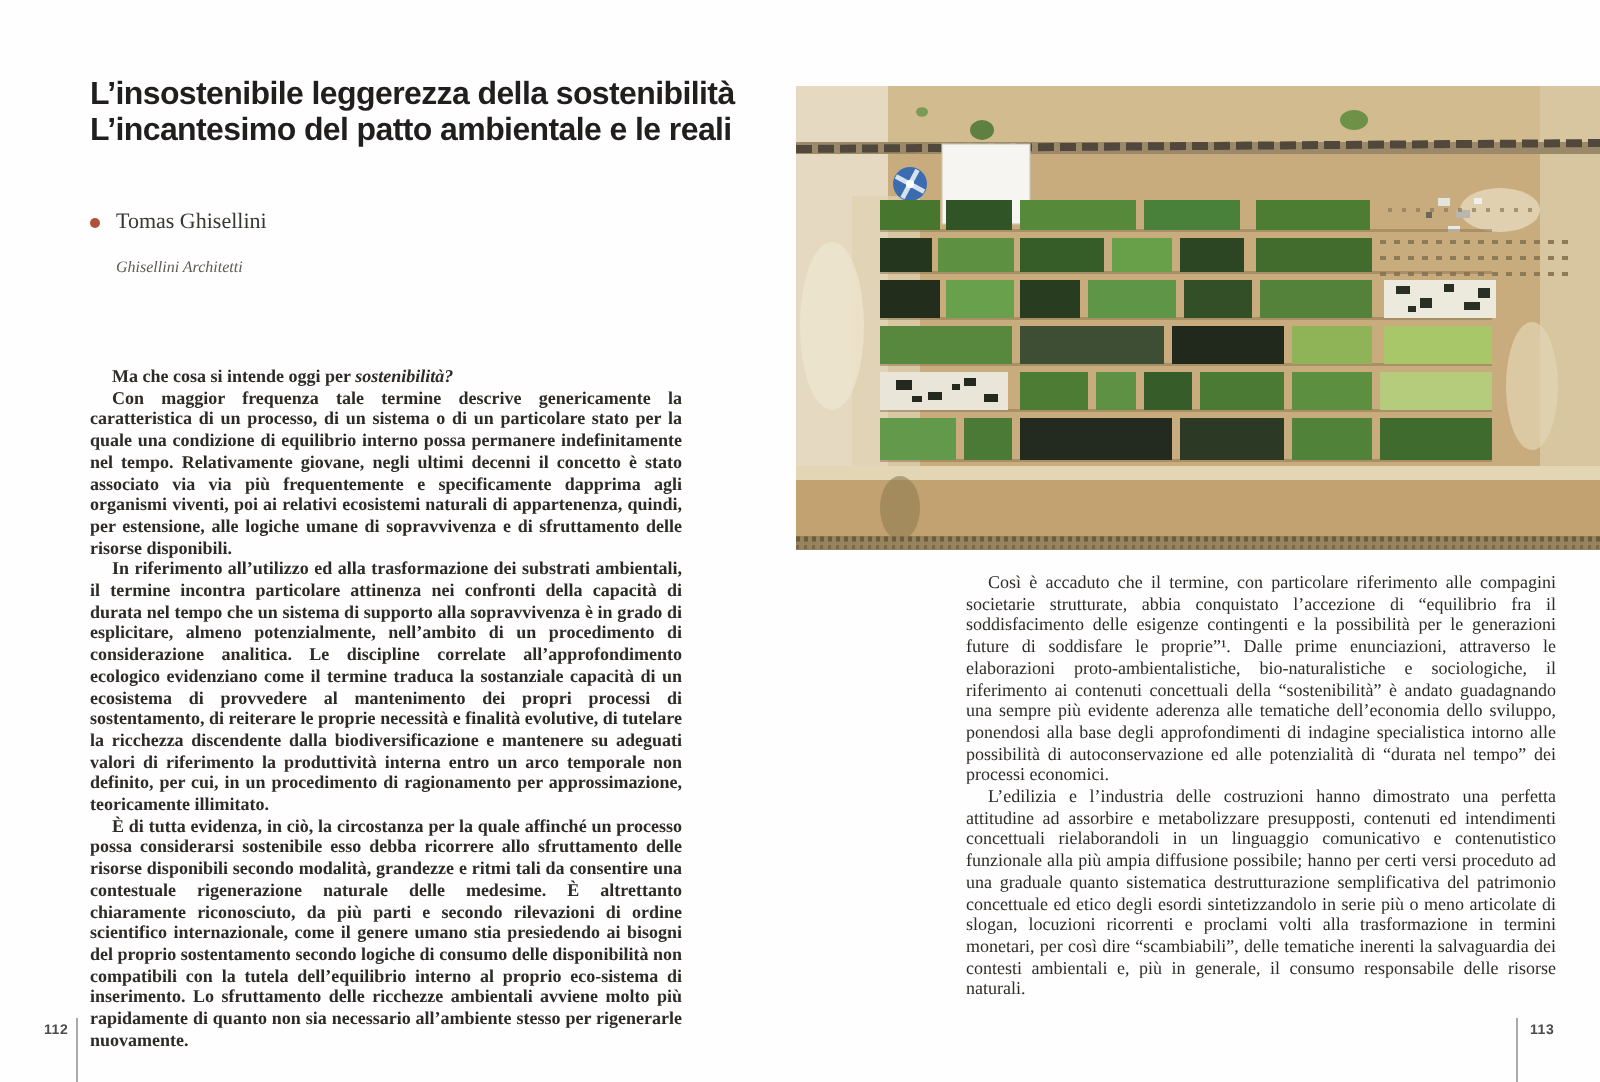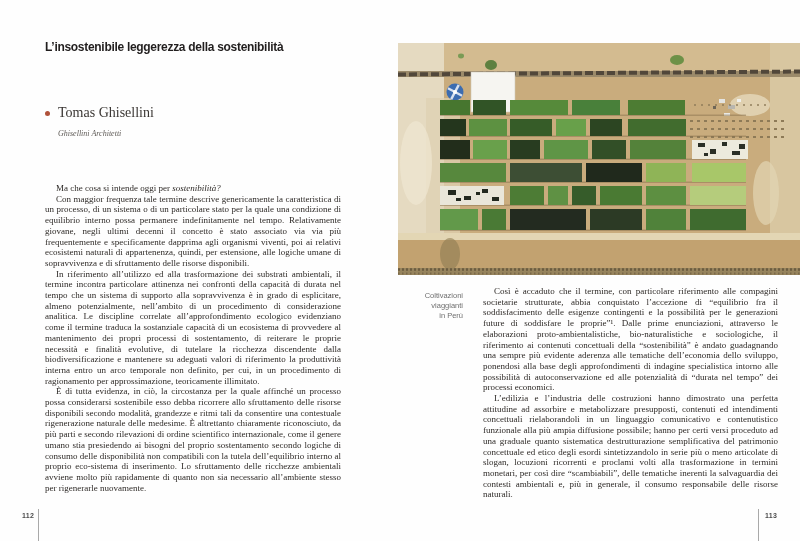--- a/index.html
+++ b/index.html
@@ -9,38 +9,38 @@
     font-family:"Liberation Sans",sans-serif;
     -webkit-font-smoothing:antialiased;
   }
   .page{position:absolute;top:0;height:541px;width:400px;}
   #page-left{left:0;}
   #page-right{left:400px;}
 
   
   .title{
     position:absolute;left:45px;top:39px;width:330px;
-    font-weight:700;font-size:12px;line-height:17.5px;letter-spacing:-0.3px;
+    font-weight:700;font-size:16px;line-height:17.5px;letter-spacing:-0.3px;
     color:#211e1e;
   }
   .author-row{position:absolute;left:45px;top:105px;display:flex;align-items:center;gap:8px;}
   .bullet{width:5px;height:5px;border-radius:50%;flex:0 0 auto;}
-  .author-name{font-family:"Liberation Serif",serif;font-size:14px;color:#3a3633;}
+  .author-name{font-family:"Liberation Serif",serif;font-size:11px;color:#3a3633;}
   .affiliation{
     position:absolute;left:58px;top:129px;
     font-family:"Liberation Serif",serif;font-style:italic;font-size:8px;color:#5d5955;
   }
 
   
   .body-col{
     position:absolute;
     font-family:"Liberation Serif",serif;font-size:9px;line-height:10.7px;
     text-align:justify;color:#2e2a27;
   }
-  #body-left{left:45px;top:183px;width:296px;}
+  #body-left{left:45px;top:183px;width:296px;font-weight:bold;}
   #body-right{left:83px;top:286px;width:295px;}
   .para{margin:0;text-indent:11px;}
   .para em{font-style:italic;}
 
   
   .photo{position:absolute;left:-2px;top:43px;width:402px;height:232px;overflow:hidden;}
   .photo svg{display:block;}
 
   
   .caption{
@@ -56,20 +56,21 @@
   #rule-left{left:38px;}
   #rule-right{left:358px;}
 </style>
 </head>
 <body>
 
 <div class="page" id="page-left">
 
   <div class="title">
     <div>L’insostenibile leggerezza della sostenibilità</div>
+    <div>L’incantesimo del patto ambientale e le reali</div>
   </div>
 
   <div class="author-row">
     <span class="bullet" id="author-bullet" style="background: rgb(176, 82, 58);"></span>
     <span class="author-name">Tomas Ghisellini</span>
   </div>
   <div class="affiliation">Ghisellini Architetti</div>
 
   <div class="body-col" id="body-left">
     <p class="para"><span>Ma che cosa si intende oggi per </span><em>sostenibilità?</em></p>
@@ -227,25 +228,20 @@
       <g>
         <rect x="0" y="197" width="402" height="28" fill="#c2a270"></rect>
         <ellipse cx="52" cy="211" rx="10" ry="16" fill="#8e7b52" opacity="0.6"></ellipse>
         <rect x="0" y="225" width="402" height="7" fill="#97845d"></rect>
         <line x1="0" y1="226.5" x2="402" y2="226.5" stroke="#6b5b3f" stroke-width="2.5" stroke-dasharray="2 2"></line>
         <line x1="0" y1="230.5" x2="402" y2="230.5" stroke="#7a684a" stroke-width="2" stroke-dasharray="1.5 2.5"></line>
       </g>
     </svg>
   </div>
 
-  <div class="caption">
-    <div>Coltivazioni</div>
-    <div>viaggianti</div>
-    <div>in Perù</div>
-  </div>
 
   <div class="body-col" id="body-right">
     <p class="para">Così è accaduto che il termine, con particolare riferimento alle compagini societarie strutturate, abbia conquistato l’accezione di “equilibrio fra il soddisfacimento delle esigenze contingenti e la possibilità per le generazioni future di soddisfare le proprie”¹. Dalle prime enunciazioni, attraverso le elaborazioni proto-ambientalistiche, bio-naturalistiche e sociologiche, il riferimento ai contenuti concettuali della “sostenibilità” è andato guadagnando una sempre più evidente aderenza alle tematiche dell’economia dello sviluppo, ponendosi alla base degli approfondimenti di indagine specialistica intorno alle possibilità di autoconservazione ed alle potenzialità di “durata nel tempo” dei processi economici.</p>
     <p class="para">L’edilizia e l’industria delle costruzioni hanno dimostrato una perfetta attitudine ad assorbire e metabolizzare presupposti, contenuti ed intendimenti concettuali rielaborandoli in un linguaggio comunicativo e contenutistico funzionale alla più ampia diffusione possibile; hanno per certi versi proceduto ad una graduale quanto sistematica destrutturazione semplificativa del patrimonio concettuale ed etico degli esordi sintetizzandolo in serie più o meno articolate di slogan, locuzioni ricorrenti e proclami volti alla trasformazione in termini monetari, per così dire “scambiabili”, delle tematiche inerenti la salvaguardia dei contesti ambientali e, più in generale, il consumo responsabile delle risorse naturali.</p>
   </div>
 
   <div class="folio-rule" id="rule-right"></div>
   <div class="folio" id="folio-right">113</div>
 </div>
 

